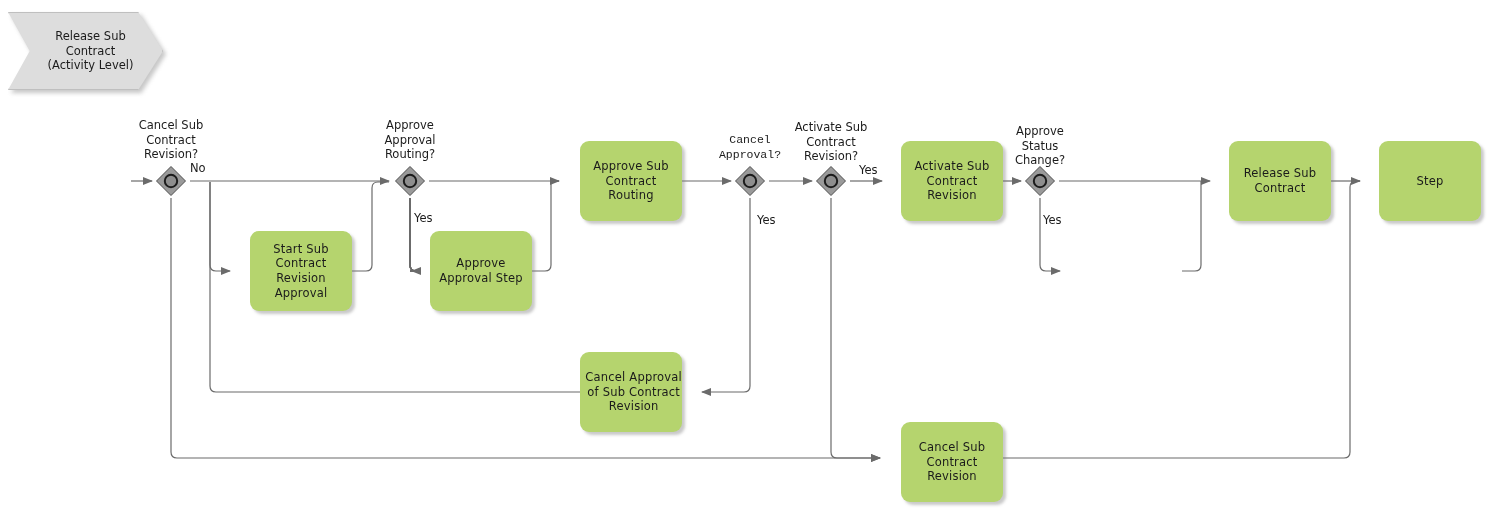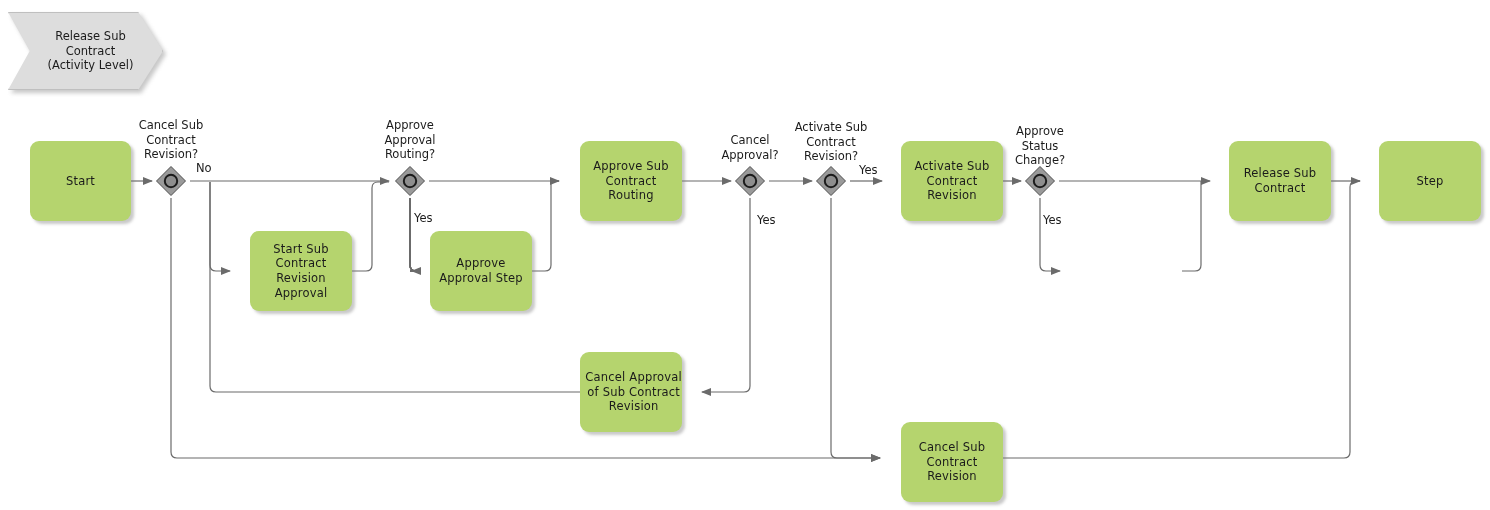--- a/index.html
+++ b/index.html
@@ -160,23 +160,20 @@
     </g>
   </svg>
 
   <div class="banner" style="left:8px; top:12px; width:155px; height:78px;">
     <div class="bshape"></div>
     <div class="btext">Release Sub
 Contract
 (Activity Level)</div>
   </div>
 
-  <div class="node" style="left:30px; top:141px; width:101px; height:80px;">
-    <span>Start</span>
-  </div>
 
   <div class="node" style="left:250px; top:231px; width:102px; height:80px;">
     <span>Start Sub
 Contract
 Revision
 Approval</span>
   </div>
 
   <div class="node" style="left:430px; top:231px; width:102px; height:80px;">
     <span>Approve
@@ -236,21 +233,21 @@
   <div class="gw-label" style="left:355px; top:118px; width:110px;">Approve
 Approval
 Routing?</div>
 
   <div class="gateway" style="left:733px; top:164px;">
     <svg width="34" height="34" viewBox="0 0 34 34" xmlns="http://www.w3.org/2000/svg">
       <polygon points="17,2.5 31.5,17 17,31.5 2.5,17" fill="#9a9a9a" stroke="#4f4f4f" stroke-width="1"></polygon>
       <circle cx="17" cy="17" r="6.2" fill="#8e8e8e" stroke="#1b1b1b" stroke-width="2"></circle>
     </svg>
   </div>
-  <div class="gw-label" style="left:700px; top:133px; width:100px;">Cancel
+  <div class="gw-label" style="left:700px; top:133px; width:100px;font-family:Liberation Mono, monospace;">Cancel
 Approval?</div>
 
   <div class="gateway" style="left:814px; top:164px;">
     <svg width="34" height="34" viewBox="0 0 34 34" xmlns="http://www.w3.org/2000/svg">
       <polygon points="17,2.5 31.5,17 17,31.5 2.5,17" fill="#9a9a9a" stroke="#4f4f4f" stroke-width="1"></polygon>
       <circle cx="17" cy="17" r="6.2" fill="#8e8e8e" stroke="#1b1b1b" stroke-width="2"></circle>
     </svg>
   </div>
   <div class="gw-label" style="left:771px; top:120px; width:120px;">Activate Sub
 Contract
@@ -259,19 +256,19 @@
   <div class="gateway" style="left:1023px; top:164px;">
     <svg width="34" height="34" viewBox="0 0 34 34" xmlns="http://www.w3.org/2000/svg">
       <polygon points="17,2.5 31.5,17 17,31.5 2.5,17" fill="#9a9a9a" stroke="#4f4f4f" stroke-width="1"></polygon>
       <circle cx="17" cy="17" r="6.2" fill="#8e8e8e" stroke="#1b1b1b" stroke-width="2"></circle>
     </svg>
   </div>
   <div class="gw-label" style="left:985px; top:124px; width:110px;">Approve
 Status
 Change?</div>
 
-  <div class="edge-label" style="left:196px; top:161px;">No</div>
+  <div class="edge-label" style="left:190px; top:161px;">No</div>
   <div class="edge-label" style="left:414px; top:211px;">Yes</div>
   <div class="edge-label" style="left:757px; top:213px;">Yes</div>
   <div class="edge-label" style="left:859px; top:163px;">Yes</div>
   <div class="edge-label" style="left:1043px; top:213px;">Yes</div>
 
 </div>
 
 </body></html>

